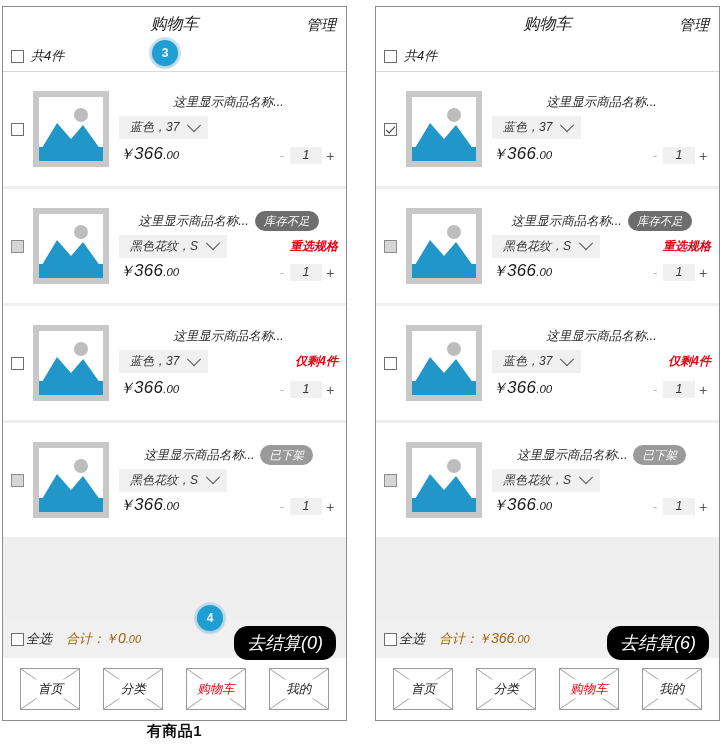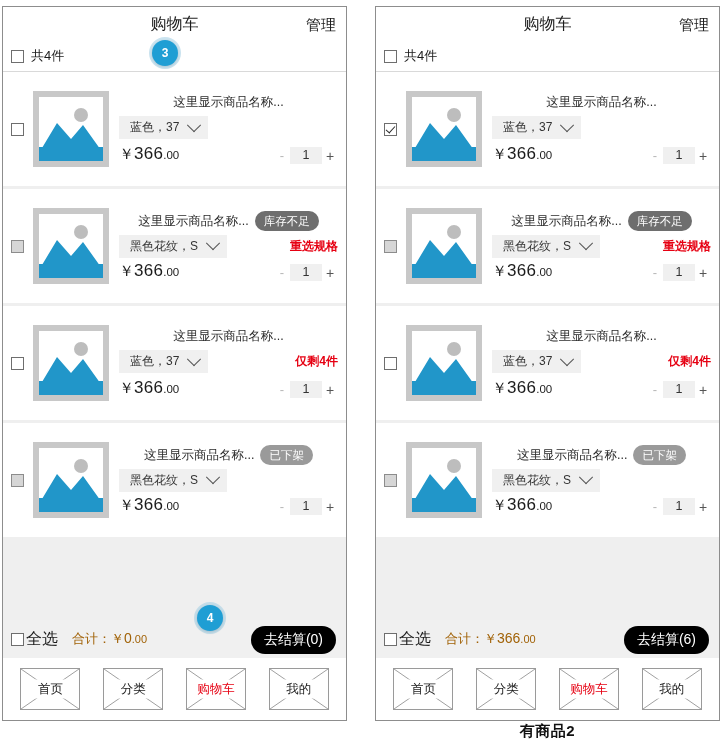--- a/index.html
+++ b/index.html
@@ -26,20 +26,21 @@
   .phone {
     position: absolute;
     top: 6px;
     width: 345px;
     height: 715px;
     border: 1px solid #8d8d8d;
     box-sizing: border-box;
     background: #fff;
     display: flex;
     flex-direction: column;
+    font-style: italic;
   }
   .phone-left  { left: 2px; }
   .phone-right { left: 375px; }
 
   .caption {
     position: absolute;
     top: 722px;
     width: 345px;
     text-align: center;
     font-size: 15px;
@@ -271,39 +272,39 @@
   .footer {
     flex: none;
     height: 38px;
     background: #f0f0f0;
     display: flex;
     align-items: center;
     padding: 0 10px 0 8px;
     position: relative;
   }
   .footer .allsel {
-    font-size: 16px;
+    font-size: 13px;
     margin-left: 2px;
     color: #1b1b1b;
   }
   .footer .total {
     font-size: 13px;
     margin-left: 14px;
     color: #a16207;
     white-space: nowrap;
   }
   .footer .total .amt-major { font-size: 14px; }
   .footer .total .amt-minor { font-size: 11px; }
   .checkout {
     position: absolute;
     right: 10px;
     top: 6px;
     background: #000;
     color: #fff;
-    font-size: 14px;
+    font-size: 18px;
     border-radius: 14px;
     padding: 5px 13px;
     white-space: nowrap;
   }
 
   
   .tabbar {
     flex: none;
     height: 62px;
     background: #fff;
@@ -767,15 +768,15 @@
           </svg>
         <span class="tlabel">我的</span>
       </div>
     </div>
 
   </div>
 
   <div class="anno anno-3">3</div>
   <div class="anno anno-4">4</div>
 
-  <div class="caption caption-right">有商品2</div>
+  <div class="caption caption-left">有商品1</div>
 
 </div>
 
 </body></html>

